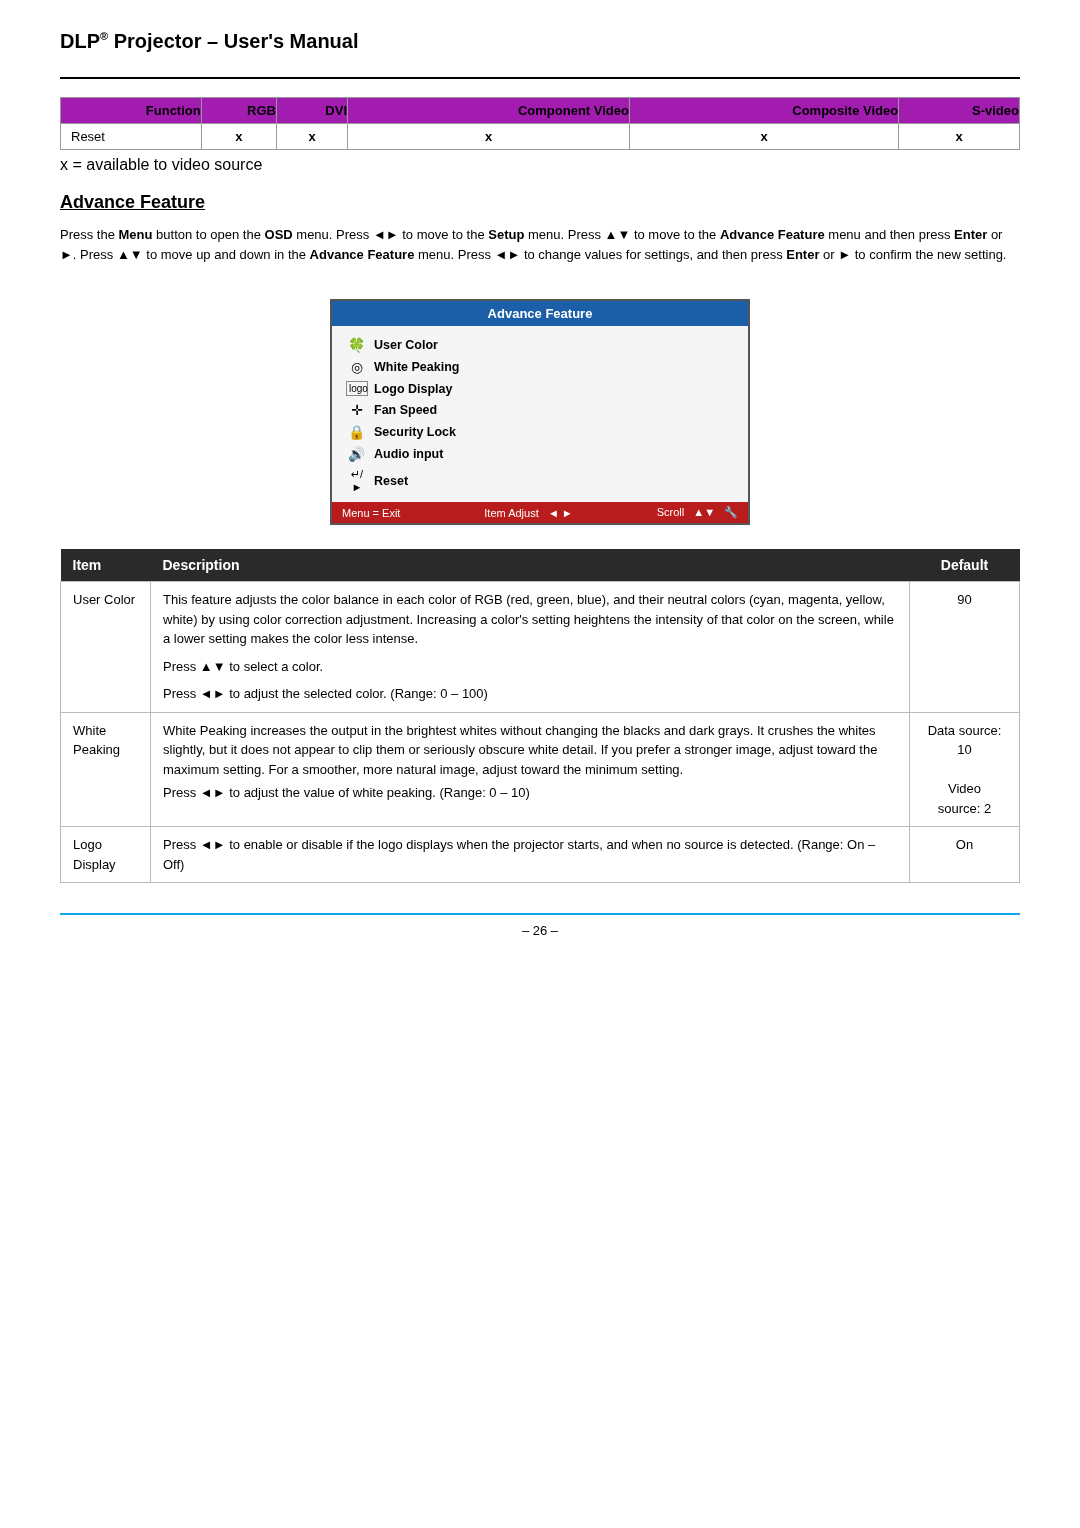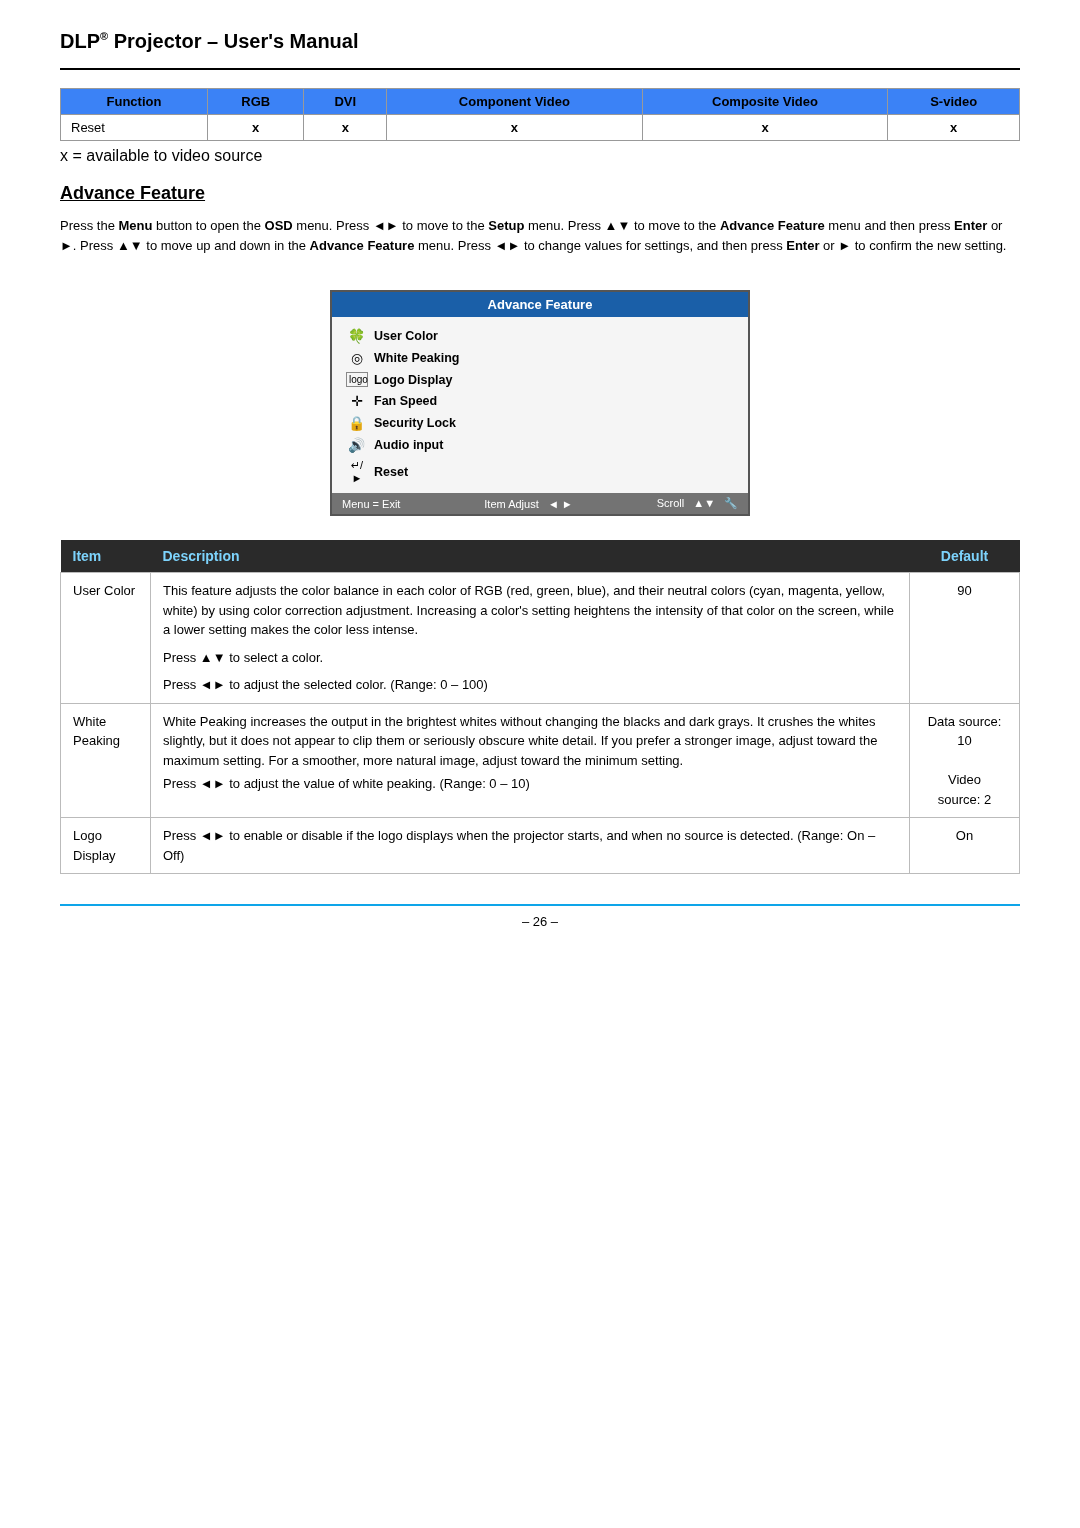--- a/index.html
+++ b/index.html
@@ -9,43 +9,43 @@
       background: #fff;
       color: #000;
       width: 1080px;
       min-height: 1528px;
       padding: 30px 60px 40px 60px;
     }
 
     
     .page-header {
       border-bottom: 2px solid #000;
-      padding-bottom: 15px;
+      padding-bottom: 24px;
       margin-bottom: 18px;
     }
     .page-header h1 {
       font-size: 20px;
       font-weight: bold;
     }
     .page-header h1 sup {
       font-size: 11px;
     }
 
     
     .function-table {
       width: 100%;
       border-collapse: collapse;
       margin-bottom: 6px;
       font-size: 13px;
     }
     .function-table th {
       border: 1px solid #999;
-      padding: 5px 10px;
-      text-align: center;
-      background: #3b82f6;
+      padding: 5px 0;
+      text-align: right;
+      background: #a21caf;
       font-weight: bold;
     }
     .function-table td {
       border: 1px solid #999;
       padding: 5px 10px;
       text-align: center;
     }
     .function-table td:first-child {
       text-align: left;
     }
@@ -99,21 +99,21 @@
       width: 22px;
       text-align: center;
       margin-right: 6px;
       font-size: 14px;
     }
     .osd-item-label {
       font-weight: bold;
       font-size: 12.5px;
     }
     .osd-footer {
-      background: #737373;
+      background: #b91c1c;
       color: #fff;
       display: flex;
       justify-content: space-between;
       align-items: center;
       padding: 4px 10px;
       font-size: 11px;
     }
     .osd-footer span {
       display: flex;
       align-items: center;
@@ -122,21 +122,21 @@
 
     
     .desc-table {
       width: 100%;
       border-collapse: collapse;
       font-size: 13px;
       margin-bottom: 30px;
     }
     .desc-table th {
       background: #2a2a2a;
-      color: #7dd3fc;
+      color: #ffffff;
       padding: 8px 12px;
       text-align: left;
       font-size: 14px;
     }
     .desc-table td {
       border: 1px solid #bbb;
       padding: 8px 12px;
       vertical-align: top;
       line-height: 1.5;
     }

